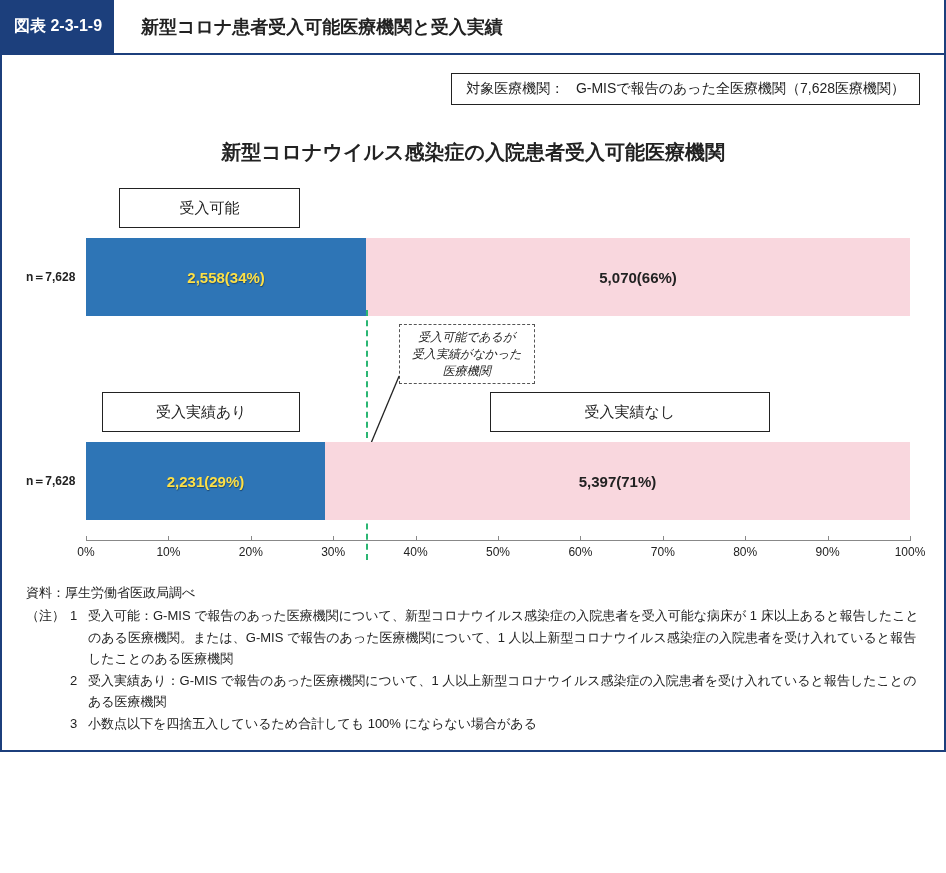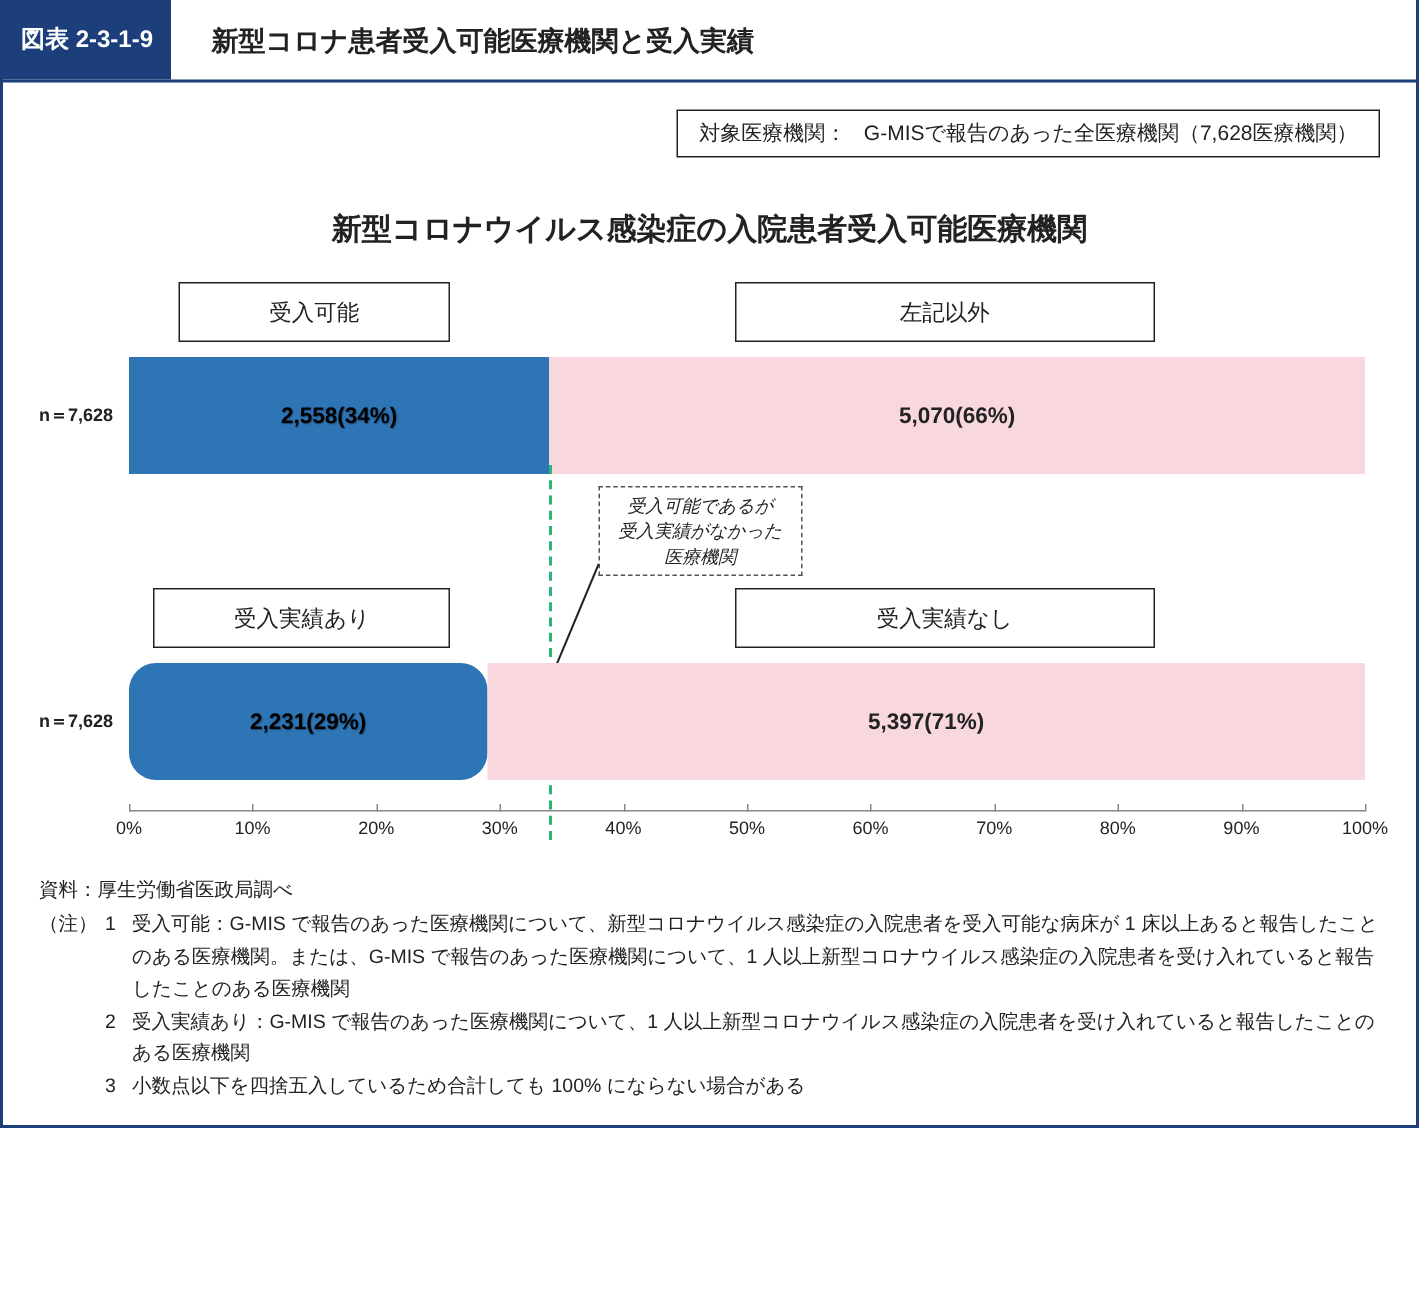--- a/index.html
+++ b/index.html
@@ -11,21 +11,21 @@
   .inner { padding: 18px 24px 16px 24px; }
   .scope-box { border: 1.5px solid #222; padding: 6px 14px; font-size: 14px; float: right; margin-bottom: 18px; }
   .chart-wrap { clear: both; padding-top: 8px; }
   .chart-title { text-align: center; font-weight: bold; font-size: 20px; margin: 8px 0 22px; }
   .bar-area { position: relative; margin-left: 60px; margin-right: 10px; }
   .n-label { position: absolute; left: -60px; font-size: 12px; font-weight: bold; top: 50%; transform: translateY(-50%); }
   .legend-row { display: flex; height: 40px; gap: 0; position: relative; }
   .legend-box { border: 1.5px solid #222; background: #fff; display: flex; align-items: center; justify-content: center; font-size: 15px; position: absolute; height: 40px; }
   .bar-row { position: relative; height: 78px; display: flex; margin-top: 10px; }
   .bar-seg { height: 100%; display: flex; align-items: center; justify-content: center; font-size: 15px; font-weight: bold; }
-  .seg-blue { background: #2e75b6; color: #000000; text-shadow: 0.5px 0.5px 1px rgba(0,0,0,.4); }
+  .seg-blue { background: #2e75b6; color: #fde047; text-shadow: 0.5px 0.5px 1px rgba(0,0,0,.4); }
   .seg-pink { background: #f9d7de; color: #222; justify-content: center; }
   .gap-zone { height: 76px; position: relative; font-style: italic; }
   .annot-box { position: absolute; border: 1.5px dashed #555; padding: 4px 12px; font-size: 12px; text-align: center; background: #fff; line-height: 1.4; }
   .dash-vline { position: absolute; border-left: 2px dashed #2bb673; top: 0; height: 168px; }
   .arrow-svg { position: absolute; overflow: visible; pointer-events:none; }
   .axis { position: relative; height: 28px; border-top: 1px solid #888; margin-top: 20px; }
   .tick { position: absolute; top: -5px; width: 1px; height: 5px; background: #888; }
   .tick-label { position: absolute; top: 4px; font-size: 12px; transform: translateX(-50%); }
   .notes { font-size: 13px; line-height: 1.65; margin-top: 14px; }
   .notes .src { margin-bottom: 2px; }
@@ -54,23 +54,20 @@
 
     <div class="chart-wrap">
       <div class="chart-title">新型コロナウイルス感染症の入院患者受入可能医療機関</div>
 
       <div class="bar-area">
 
         <div class="legend-row" style="height:40px;">
           <div class="legend-box" style="left:4%; width:22%;">
             <span>受入可能</span>
           </div>
-          <div class="legend-box" style="left:49%; width:34%;">
-            <span>左記以外</span>
-          </div>
         </div>
 
         <div class="bar-row">
           <span class="n-label">n＝7,628</span>
           <div class="bar-seg seg-blue" style="width:34%;">
             <span>2,558(34%)</span>
           </div>
           <div class="bar-seg seg-pink" style="width:66%;">
             <span>5,070(66%)</span>
           </div>
@@ -97,21 +94,21 @@
           <div class="legend-box" style="left:2%; width:24%;">
             <span>受入実績あり</span>
           </div>
           <div class="legend-box" style="left:49%; width:34%;">
             <span>受入実績なし</span>
           </div>
         </div>
 
         <div class="bar-row">
           <span class="n-label">n＝7,628</span>
-          <div class="bar-seg seg-blue" style="width:29%;border-radius:18px;">
+          <div class="bar-seg seg-blue" style="width:29%;">
             <span>2,231(29%)</span>
           </div>
           <div class="bar-seg seg-pink" style="width:71%;">
             <span>5,397(71%)</span>
           </div>
         </div>
 
         <div class="axis" id="axis">
             <div class="tick" style="left: 0%;"></div>
             <div class="tick-label" style="left: 0%;">0%</div>

